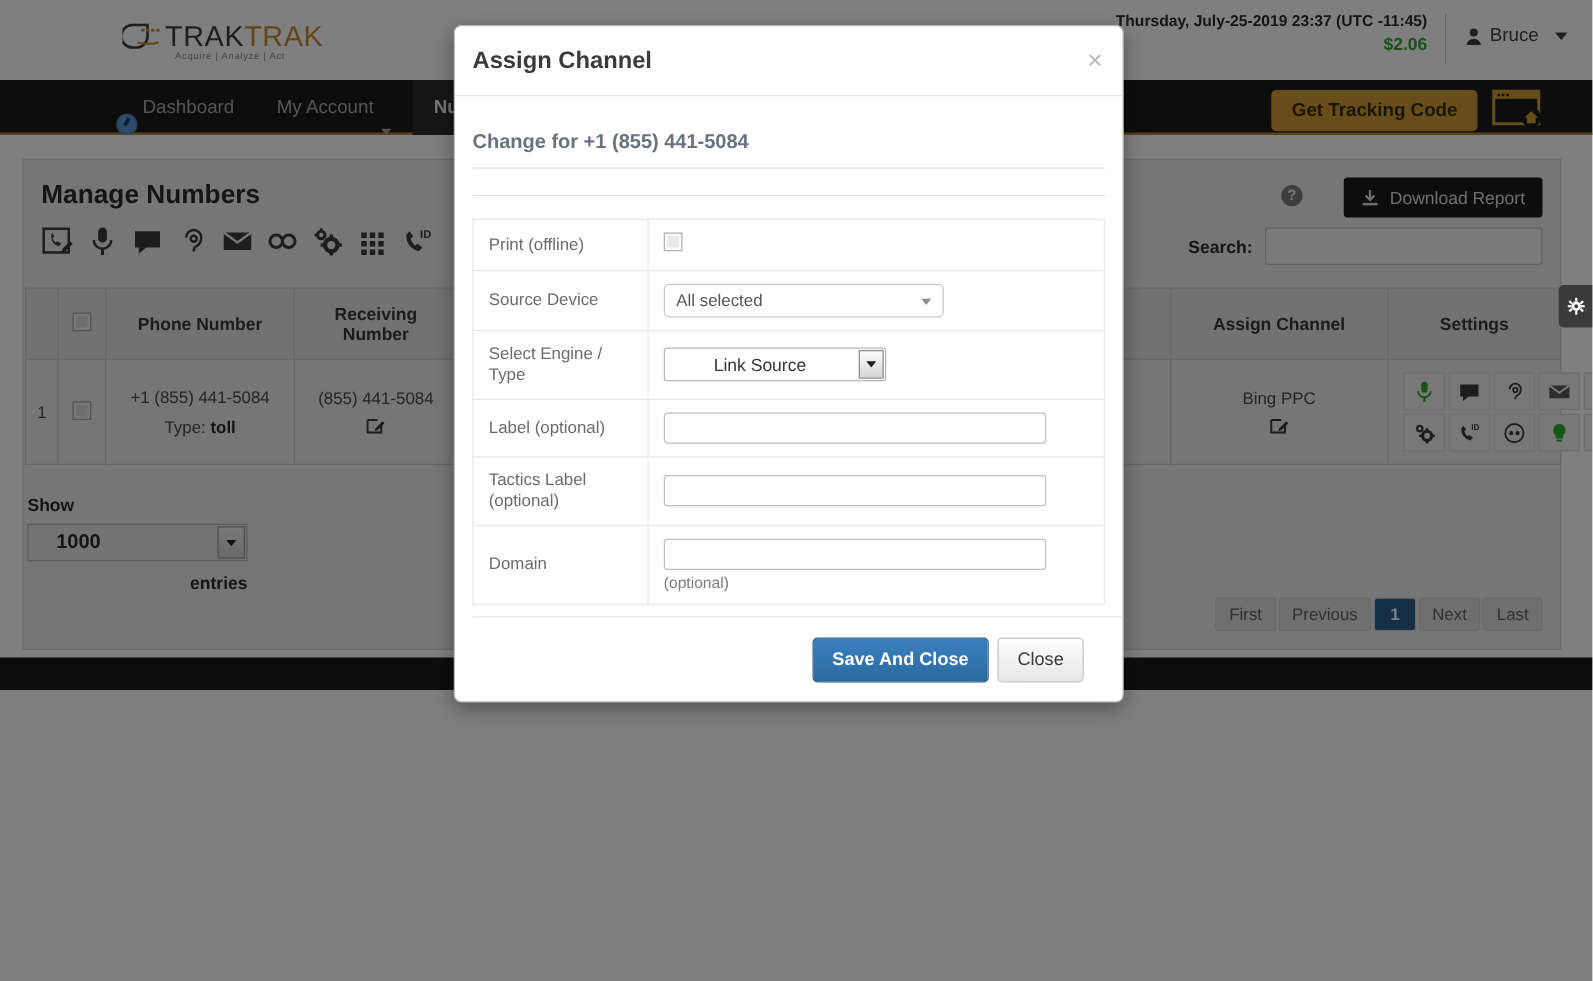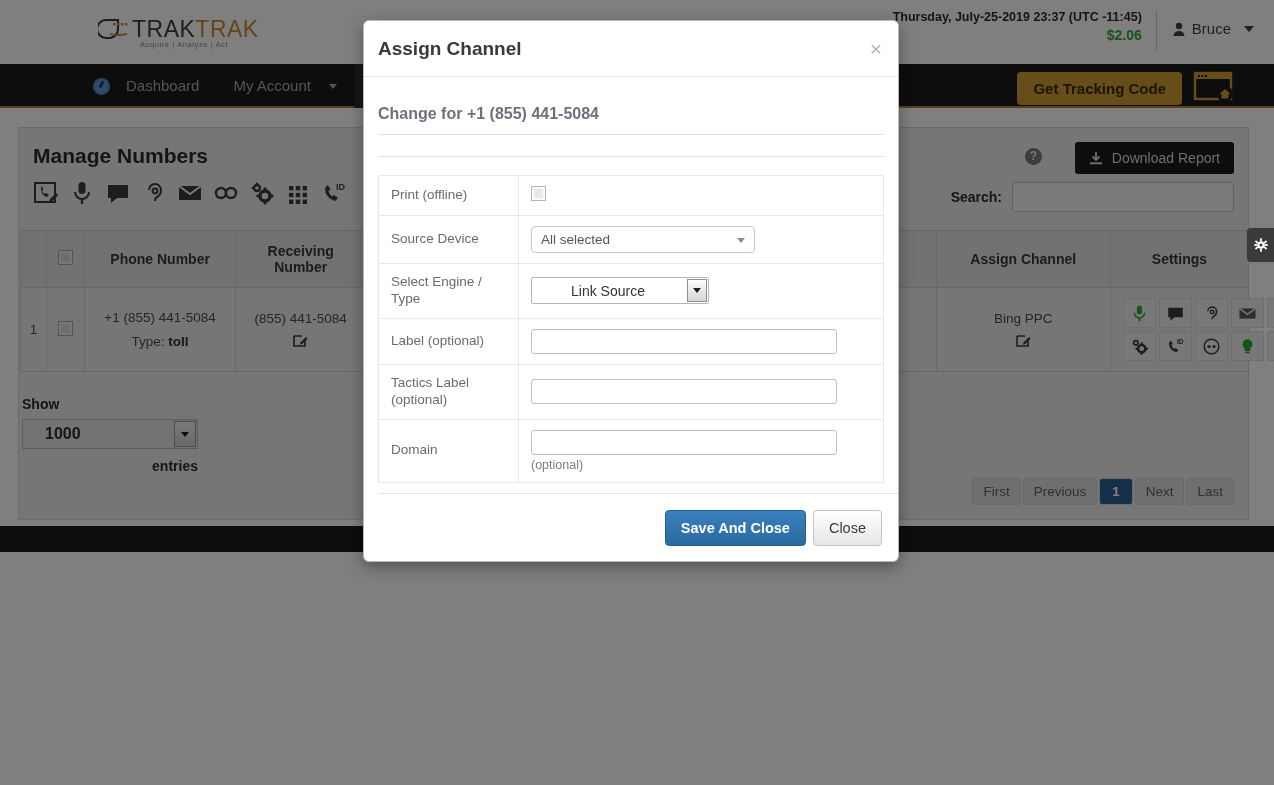--- a/index.html
+++ b/index.html
@@ -85,21 +85,21 @@
   .navbar {
     position: absolute; left: 0; top: 64px;
     width: 1274px; height: 44px;
     background: #1b1b1b;
     border-bottom: 2px solid #b5823a;
   }
   .navitems { display: flex; align-items: center; height: 44px; padding-left: 76px; }
   .navitem {
     padding: 0 17px; height: 44px; line-height: 44px;
     color: #a9a9a9; font-size: 15px; white-space: nowrap;
-    display: flex; align-items: center; gap: 16px;
+    display: flex; align-items: flex-end; gap: 4px;
   }
   .navitem.active { background: #2d2d2d; color: #e9e9e9; font-weight: bold; }
   .nav-caret {
     width: 0; height: 0; border-left: 4px solid transparent;
     border-right: 4px solid transparent; border-top: 5px solid #a9a9a9;
     margin-left: 2px;
   }
   .dash-icon {
     width: 17px; height: 17px; border-radius: 50%;
     background: radial-gradient(circle at 50% 50%, #5b9bd5 40%, #3f78aa 100%);
@@ -327,21 +327,21 @@
     border: 1px solid #bfbfbf; border-radius: 3px; background: #fff;
     font-family: inherit; font-size: 13px; padding: 0 5px;
   }
   .opt-note { font-size: 12.5px; color: #7d7d7d; margin-top: 3px; }
 
   .modal-footer {
     position: absolute; left: 14px; right: 0; bottom: 0;
     height: 68px;
     border-top: 1px solid #e5e5e5;
     display: flex; align-items: center; justify-content: flex-end;
-    gap: 7px; padding-right: 16px;
+    gap: 7px; padding-right: 31px;
   }
   .btn-primary {
     background: linear-gradient(#3b81bf, #2a699f);
     border: 1px solid #2a5d8a; color: #ffffff;
     font-size: 14.5px; font-weight: bold; font-family: inherit;
     padding: 9px 15px; border-radius: 4px;
   }
   .btn-default {
     background: linear-gradient(#ffffff, #e6e6e6);
     border: 1px solid #c2c2c2; color: #3a3a3a;

